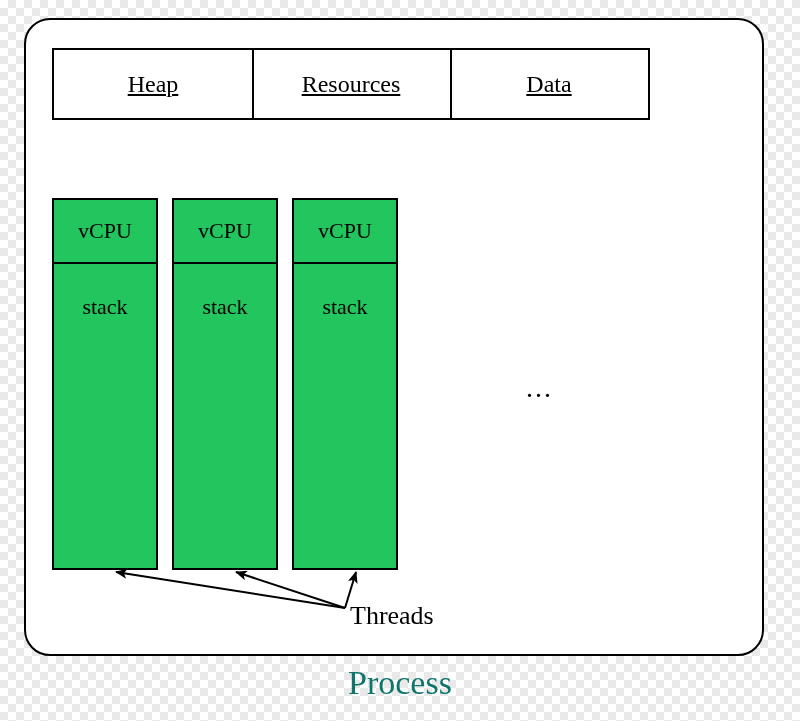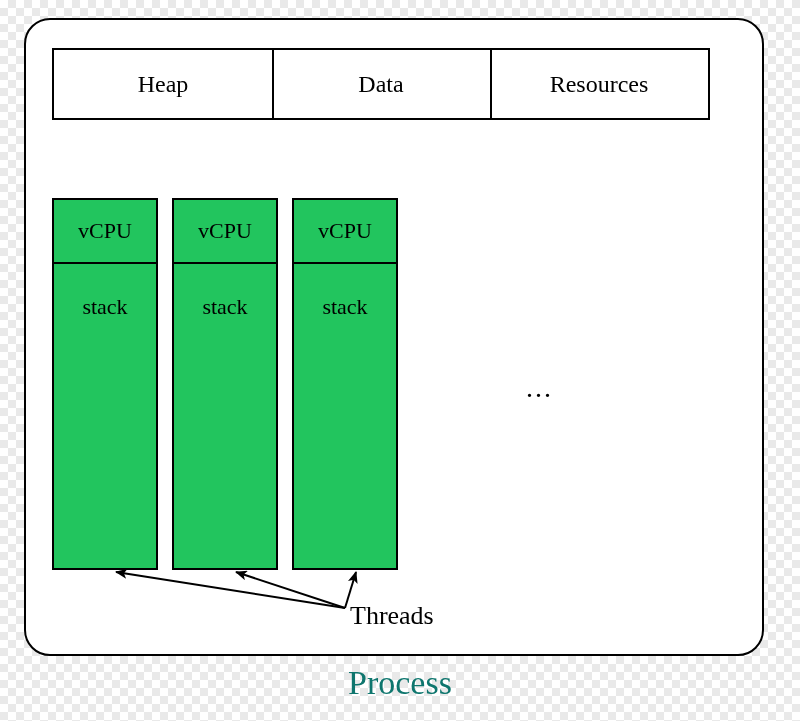--- a/index.html
+++ b/index.html
@@ -43,26 +43,27 @@
     top: 664px;
     width: 800px;
     text-align: center;
     font-size: 34px;
     color: #0f766e;
   }
   .shared-row {
     position: absolute;
     left: 52px;
     top: 48px;
-    width: 658px;
+    width: 598px;
     height: 72px;
     border: 2px solid #000;
     background: #fff;
     display: flex;
     box-sizing: border-box;
+    text-decoration: underline;
   }
   .shared-cell {
     flex: 1 1 0;
     position: relative;
     display: flex;
     align-items: center;
     justify-content: center;
     font-size: 24px;
   }
   .shared-cell + .shared-cell::before {
@@ -126,24 +127,24 @@
 <div class="canvas">
   <div class="checker"></div>
 
   <div class="process-box"></div>
 
   <div class="shared-row">
     <div class="shared-cell">
       <span>Heap</span>
     </div>
     <div class="shared-cell">
-      <span>Data</span>
+      <span>Resources</span>
     </div>
     <div class="shared-cell">
-      <span>Resources</span>
+      <span>Data</span>
     </div>
   </div>
 
   <div class="thread t1">
     <div class="vcpu">
       <span>vCPU</span>
     </div>
     <div class="stack">
       <span>stack</span>
     </div>

